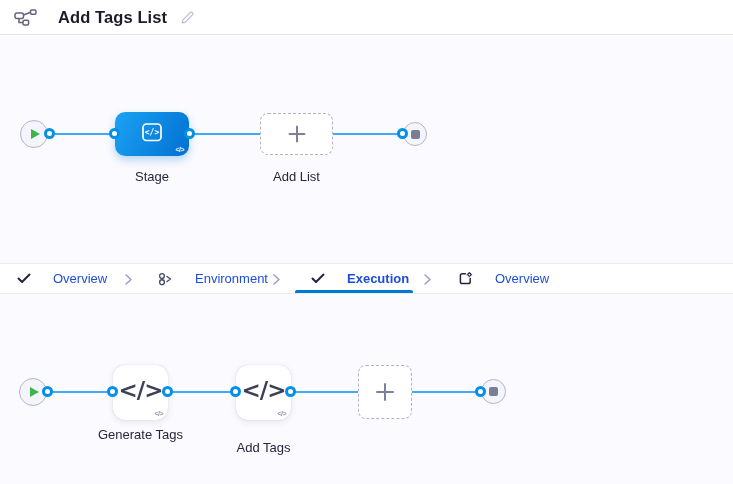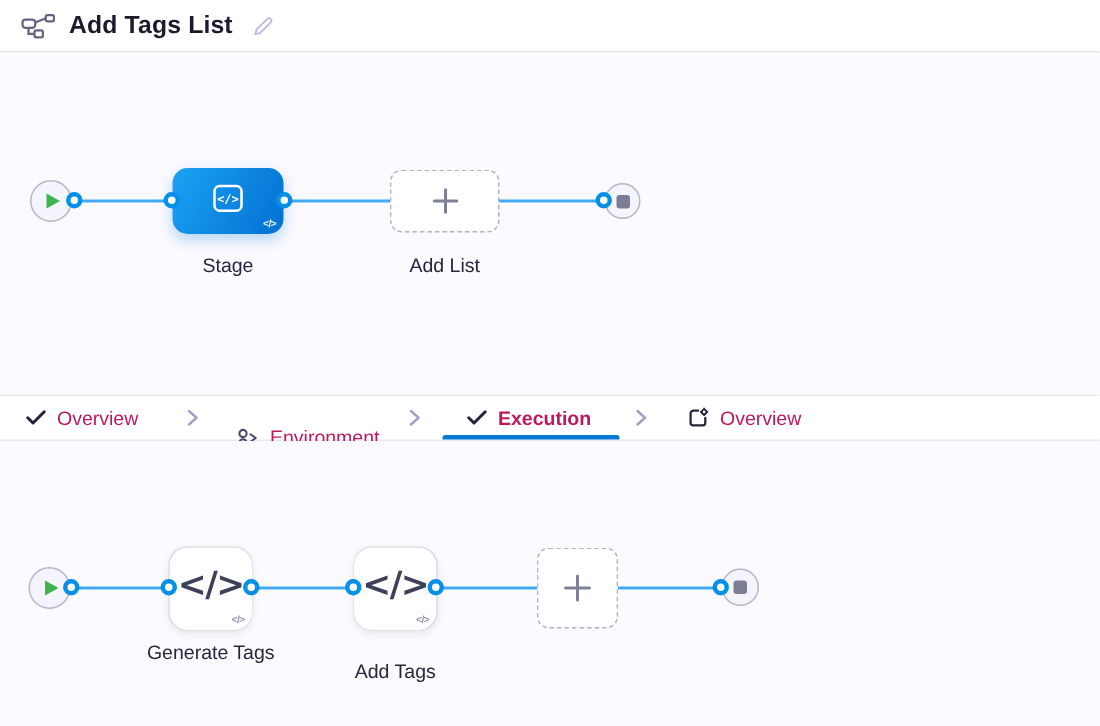--- a/index.html
+++ b/index.html
@@ -8,21 +8,21 @@
     background:#ffffff;
     font-family:"Liberation Sans","DejaVu Sans",sans-serif;
     -webkit-font-smoothing:antialiased;
   }
   
   .topbar{
     position:absolute;top:0;left:0;right:0;height:35px;background:#fff;
     border-bottom:1px solid #e5e5ee;display:flex;align-items:center;
     padding-left:14px;gap:9px;box-sizing:border-box;
   }
-  .title{font-size:16.5px;font-weight:700;color:#1b1c2b;letter-spacing:.1px;}
+  .title{font-size:16.5px;font-weight:700;color:#1b1c2b;letter-spacing:.1px;margin-left:12px;}
   .edit-btn{display:flex;align-items:center;margin-left:3px;cursor:pointer;}
   
   .canvas{position:absolute;left:0;right:0;background:#fafaff;}
   .canvas1{top:36px;height:227px;}
   .canvas2{top:294px;height:190px;}
   .flow-line{position:absolute;top:97px;height:2px;background:#42a9f4;z-index:0;}
   .node-circle{
     position:absolute;border-radius:50%;background:#f4f4fc;
     border:1.5px solid #b4b6c9;box-sizing:border-box;
     display:flex;align-items:center;justify-content:center;z-index:1;
@@ -53,22 +53,22 @@
     position:absolute;background:#fff;border:1.6px dashed #b0b2c7;border-radius:8px;
     display:flex;align-items:center;justify-content:center;box-sizing:border-box;
     z-index:1;cursor:pointer;
   }
   .node-label{position:absolute;font-size:13px;color:#26273c;text-align:center;z-index:1;}
   
   .tabbar{
     position:absolute;top:263px;left:0;right:0;height:31px;background:#fff;
     border-top:1px solid #e9e9f1;border-bottom:1px solid #e9e9f1;box-sizing:border-box;
   }
-  .tab{position:absolute;top:0;height:100%;display:flex;align-items:center;gap:7px;
-    font-size:13px;color:#be185d;cursor:pointer;white-space:nowrap;}
+  .tab{position:absolute;top:0;height:100%;display:flex;align-items:center;gap:22px;
+    font-size:13px;color:#1d4ed8;cursor:pointer;white-space:nowrap;}
   .tab.active{font-weight:700;}
   .tab-underline{position:absolute;left:295px;bottom:0;width:118px;height:3px;
     background:#0278d5;border-radius:2px 2px 0 0;}
   .chev{position:absolute;top:8px;}
 </style>
 </head>
 <body>
 
 <div class="topbar">
   <span style="display:flex;">
@@ -136,21 +136,21 @@
         </svg>
     </span>
     <span>Overview</span>
   </div>
   <span class="chev" style="left:124px;">
     <svg width="9" height="13" viewBox="0 0 9 13">
         <polyline points="2,2 7,6.5 2,11" fill="none" stroke="#9fa1c4" stroke-width="1.6" stroke-linecap="round" stroke-linejoin="round"></polyline>
       </svg>
   </span>
 
-  <div class="tab" style="left:158px;margin-top:13px;">
+  <div class="tab" style="left:158px;">
     <span style="display:flex;">
       <svg width="15" height="14" viewBox="0 0 15 14">
         <circle cx="4" cy="4" r="2.4" fill="none" stroke="#4a4b66" stroke-width="1.4"></circle>
         <circle cx="4" cy="10.2" r="2.4" fill="none" stroke="#4a4b66" stroke-width="1.4"></circle>
         <polyline points="9,4.5 12.5,7 9,9.5" fill="none" stroke="#4a4b66" stroke-width="1.4" stroke-linecap="round" stroke-linejoin="round"></polyline>
       </svg>
     </span>
     <span>Environment</span>
   </div>
   <span class="chev" style="left:272px;">

